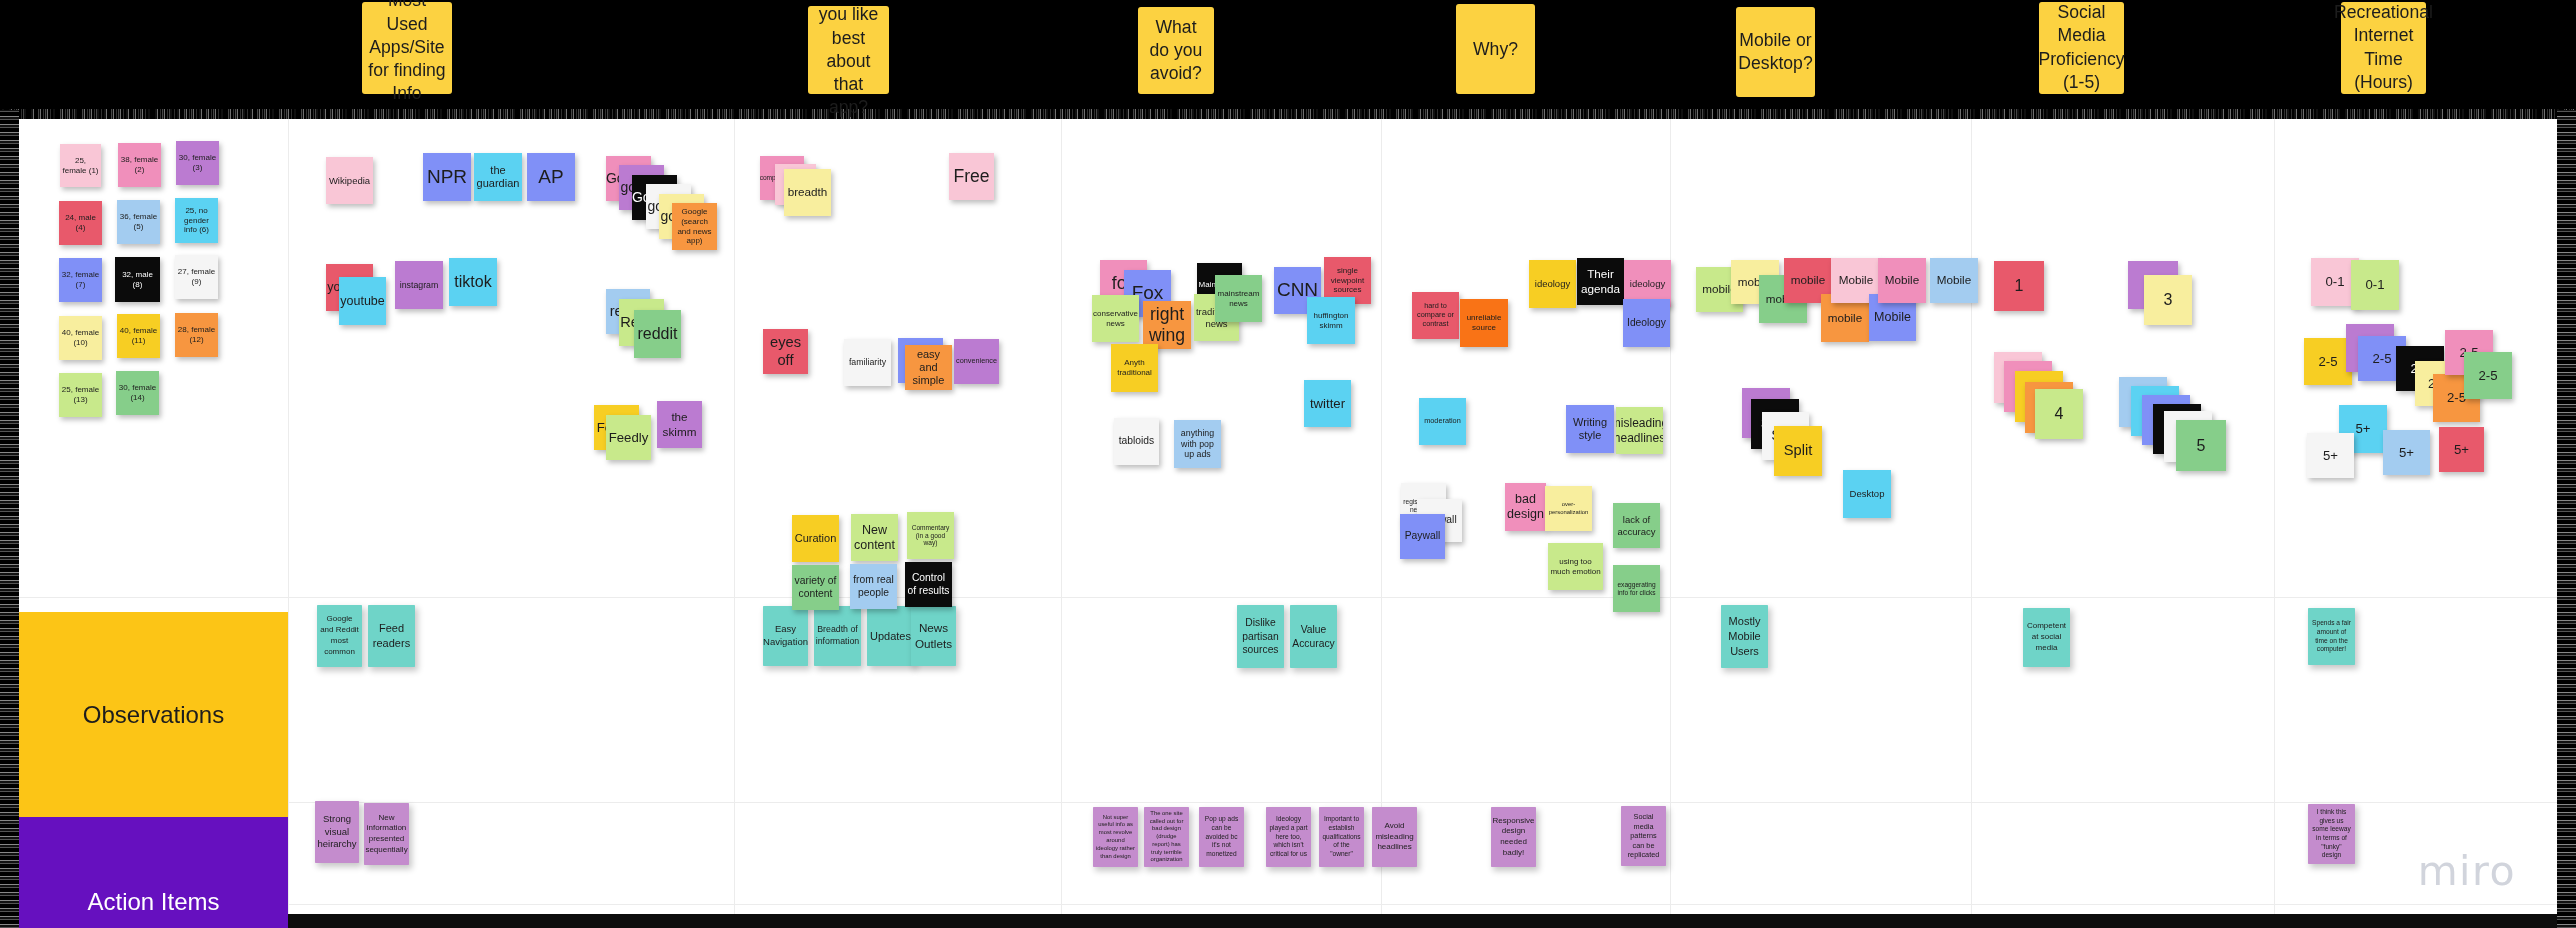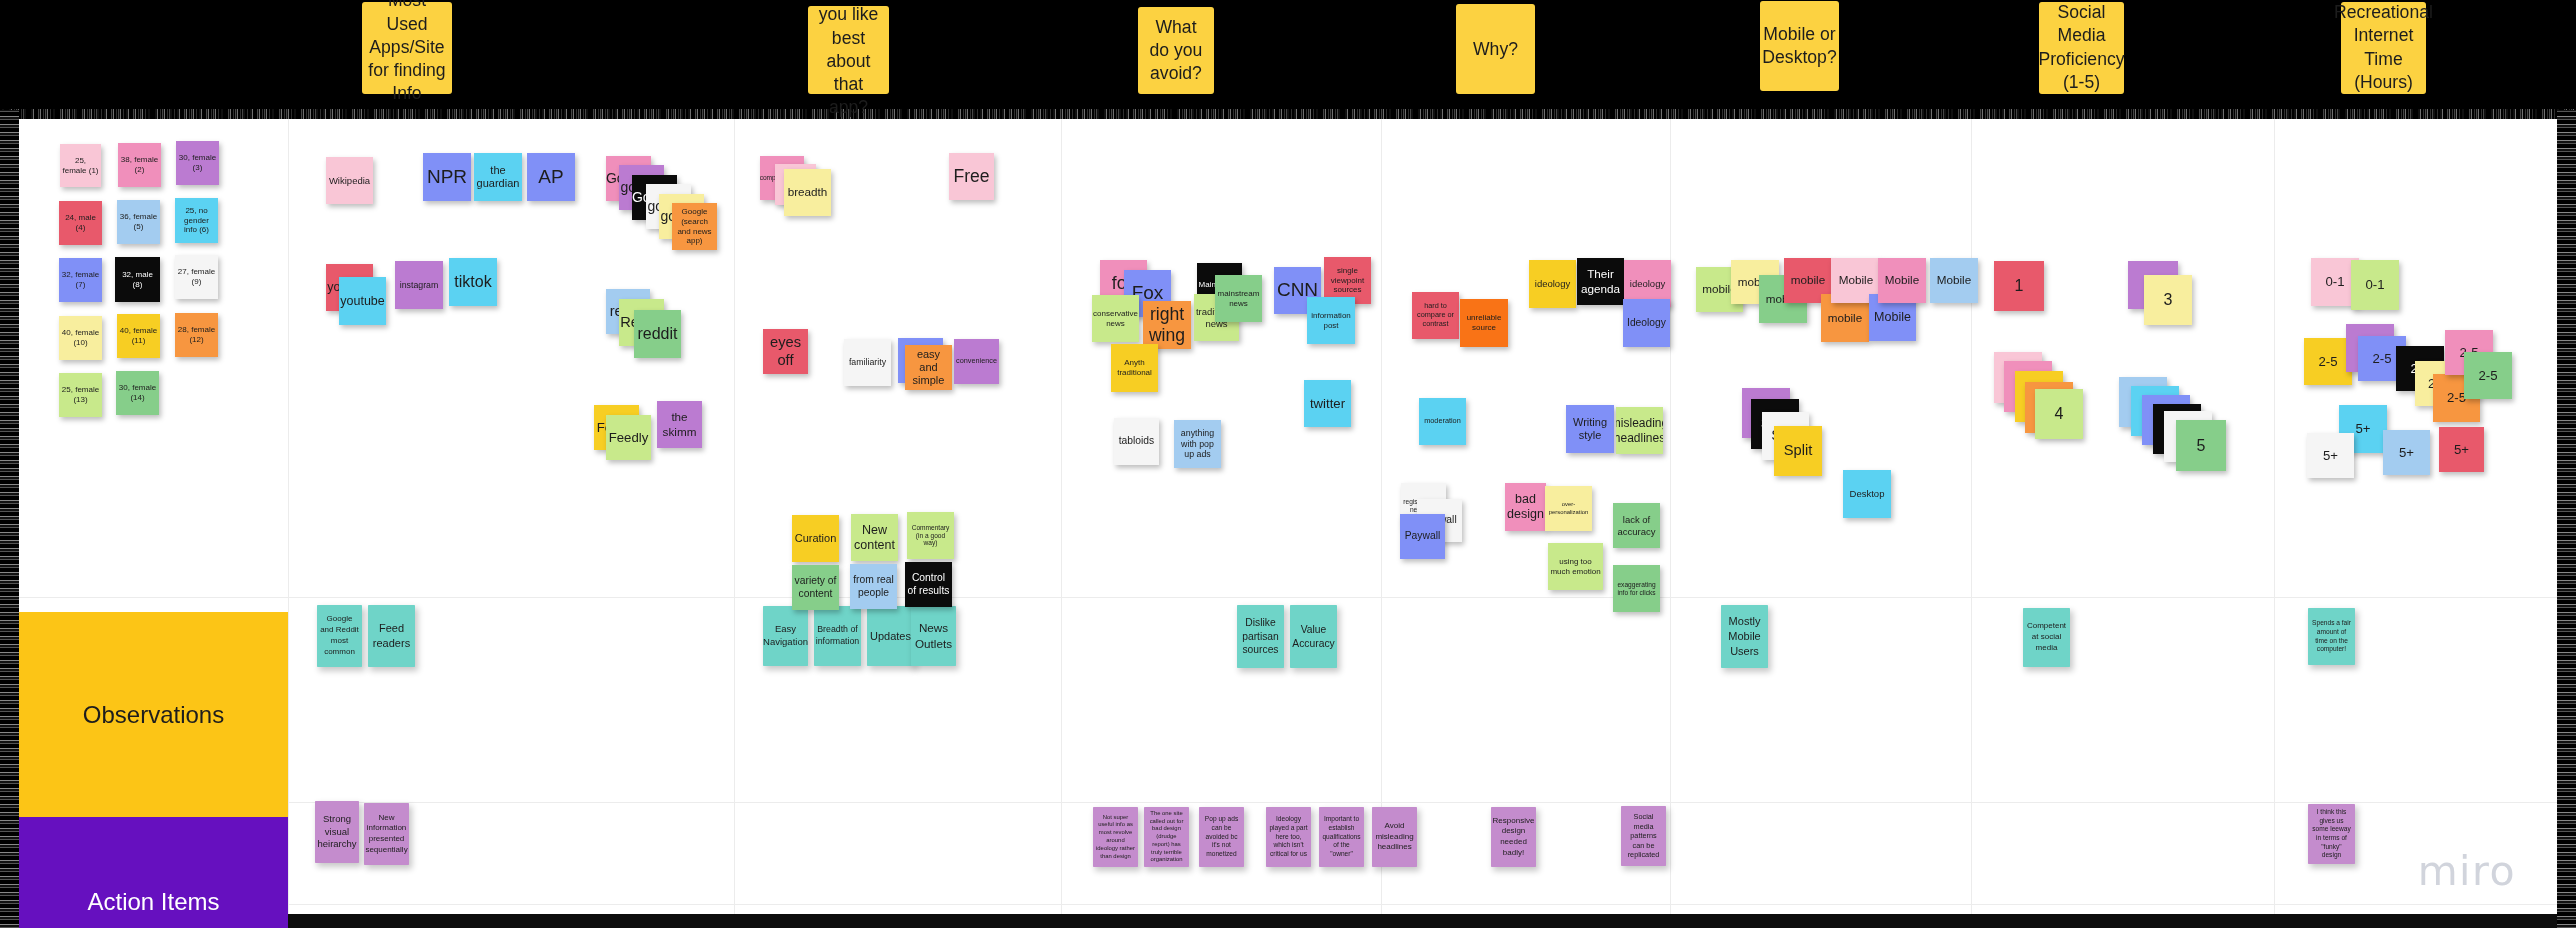--- a/index.html
+++ b/index.html
@@ -70,21 +70,21 @@
   <div id="noise"></div>
 
   <div class="gutter" id="gutter-l"></div>
   <div class="gutter" id="gutter-r"></div>
 
   <div id="headers-layer">
       <div class="hdr" style="left: 362px; top: 1.5px; width: 90px; height: 92px;">Most Used Apps/Site for finding Info</div>
       <div class="hdr" style="left: 808px; top: 5.9px; width: 81px; height: 88px;">What do you like best about that app?</div>
       <div class="hdr" style="left: 1138px; top: 7.3px; width: 76px; height: 87px;">What do you avoid?</div>
       <div class="hdr" style="left: 1456px; top: 4.4px; width: 79px; height: 90px;">Why?</div>
-      <div class="hdr" style="left: 1736px; top: 1px; width: 79px; height: 90px; margin-left: 24px;">Mobile or Desktop?</div>
+      <div class="hdr" style="left: 1736px; top: 7px; width: 79px; height: 90px;">Mobile or Desktop?</div>
       <div class="hdr" style="left: 2039px; top: 1.5px; width: 85px; height: 92px;">Social Media Proficiency (1-5)</div>
       <div class="hdr" style="left: 2341px; top: 1.5px; width: 85px; height: 92px;">Recreational Internet Time (Hours)</div>
     </div>
 
   <div id="canvas">
     <div class="rowline" style="top:478px"></div>
     <div class="rowline" style="top:683px"></div>
     <div class="rowline" style="top:785px"></div>
 
     <div class="vsep" style="left:269px"></div>
@@ -153,21 +153,21 @@
         <div class="note" style="left: 1081px; top: 141px; width: 47px; height: 47px; background: rgb(240, 143, 187); font-size: 17.6px; z-index: 2;">fox</div>
         <div class="note" style="left: 1105px; top: 151px; width: 47px; height: 47px; background: rgb(128, 144, 247); font-size: 19px; z-index: 3;">Fox</div>
         <div class="note" style="left: 1073px; top: 176px; width: 47px; height: 47px; background: rgb(200, 233, 139); font-size: 8px; z-index: 4;">conservative news</div>
         <div class="note" style="left: 1124px; top: 182px; width: 48px; height: 48px; background: rgb(247, 150, 64); font-size: 17.6px; z-index: 5;">right wing</div>
         <div class="note" style="left: 1092px; top: 225px; width: 47px; height: 48px; background: rgb(247, 206, 35); font-size: 8px; z-index: 6;">Anyth traditional</div>
         <div class="note dark" style="left: 1178px; top: 144px; width: 45px; height: 44px; background: rgb(11, 11, 11); font-size: 8px; z-index: 7;">Mainstream</div>
         <div class="note" style="left: 1175px; top: 175px; width: 45px; height: 47px; background: rgb(200, 233, 139); font-size: 9.5px; z-index: 8;">traditional news</div>
         <div class="note" style="left: 1196px; top: 156px; width: 47px; height: 47px; background: rgb(134, 206, 138); font-size: 8px; z-index: 9;">mainstream news</div>
         <div class="note" style="left: 1255px; top: 148px; width: 47px; height: 47px; background: rgb(128, 144, 247); font-size: 19px; z-index: 10;">CNN</div>
         <div class="note" style="left: 1305px; top: 138px; width: 47px; height: 47px; background: rgb(232, 89, 107); font-size: 8px; z-index: 11;">single viewpoint sources</div>
-        <div class="note" style="left: 1288px; top: 178px; width: 48px; height: 47px; background: rgb(91, 210, 242); font-size: 8px; z-index: 12;">information post</div>
+        <div class="note" style="left: 1288px; top: 178px; width: 48px; height: 47px; background: rgb(91, 210, 242); font-size: 8px; z-index: 12;">huffington skimm</div>
         <div class="note" style="left: 1285px; top: 261px; width: 47px; height: 47px; background: rgb(91, 210, 242); font-size: 13.2px; z-index: 13;">twitter</div>
         <div class="note" style="left: 1095px; top: 299px; width: 45px; height: 47px; background: rgb(245, 245, 245); font-size: 10.3px; z-index: 14;">tabloids</div>
         <div class="note" style="left: 1155px; top: 301px; width: 47px; height: 48px; background: rgb(163, 204, 240); font-size: 8.8px; z-index: 15;">anything with pop up ads</div>
         <div class="note" style="left: 1393px; top: 173px; width: 47px; height: 47px; background: rgb(232, 89, 107); font-size: 7.3px; z-index: 2;">hard to compare or contrast</div>
         <div class="note" style="left: 1441px; top: 180px; width: 48px; height: 48px; background: #f97316; font-size: 8px; z-index: 3;">unreliable source</div>
         <div class="note" style="left: 1510px; top: 141px; width: 47px; height: 48px; background: rgb(247, 206, 35); font-size: 9.5px; z-index: 4;">ideology</div>
         <div class="note dark" style="left: 1558px; top: 139px; width: 47px; height: 47px; background: rgb(11, 11, 11); font-size: 11.7px; z-index: 5;">Their agenda</div>
         <div class="note" style="left: 1605px; top: 141px; width: 47px; height: 47px; background: rgb(240, 143, 187); font-size: 9.5px; z-index: 6;">ideology</div>
         <div class="note" style="left: 1604px; top: 180px; width: 47px; height: 48px; background: rgb(128, 144, 247); font-size: 10.3px; z-index: 7;">Ideology</div>
         <div class="note" style="left: 1400px; top: 279px; width: 47px; height: 47px; background: rgb(91, 210, 242); font-size: 7.3px; z-index: 8;">moderation</div>

